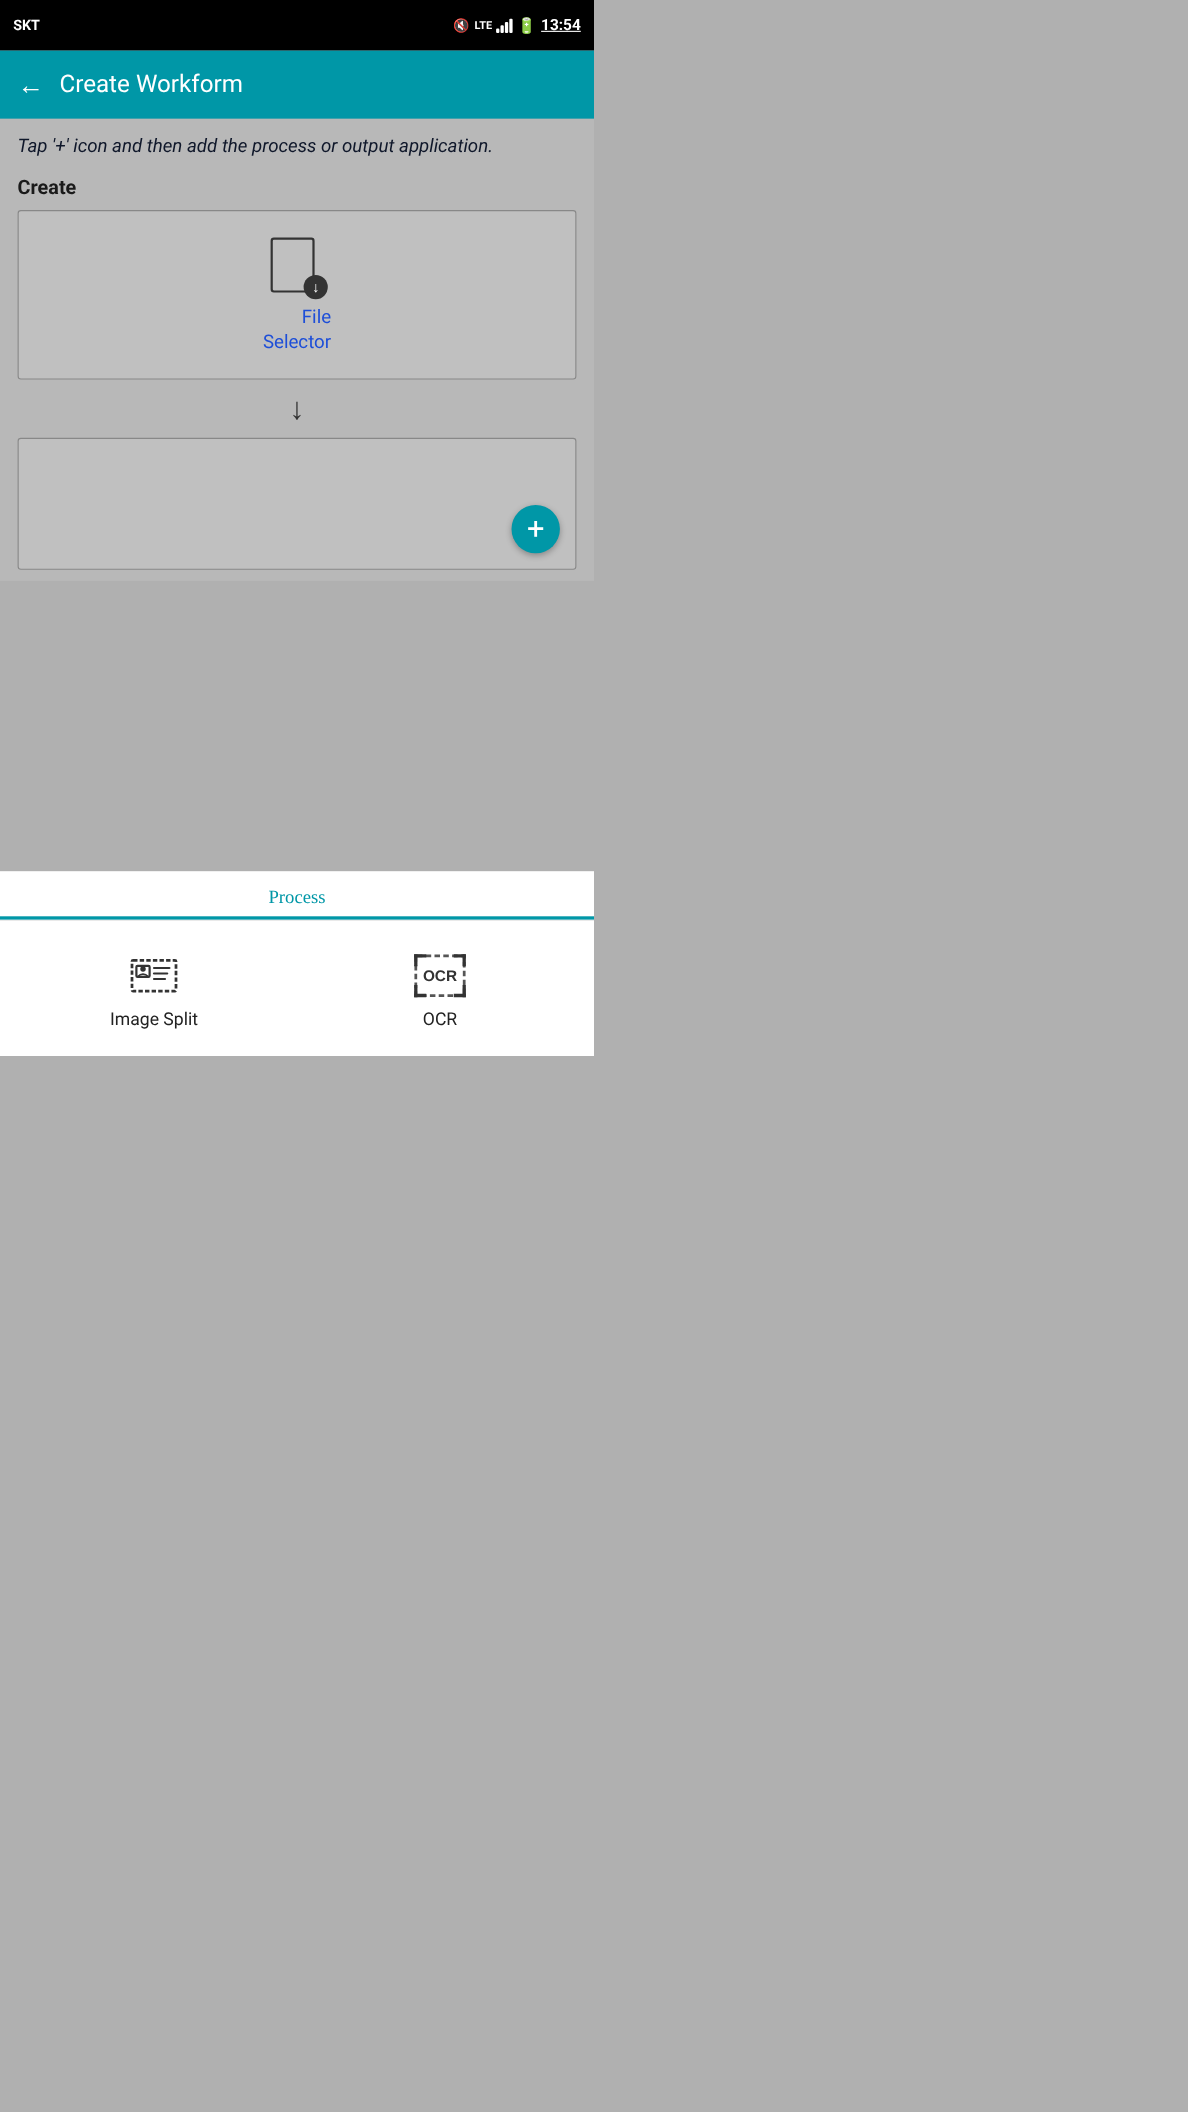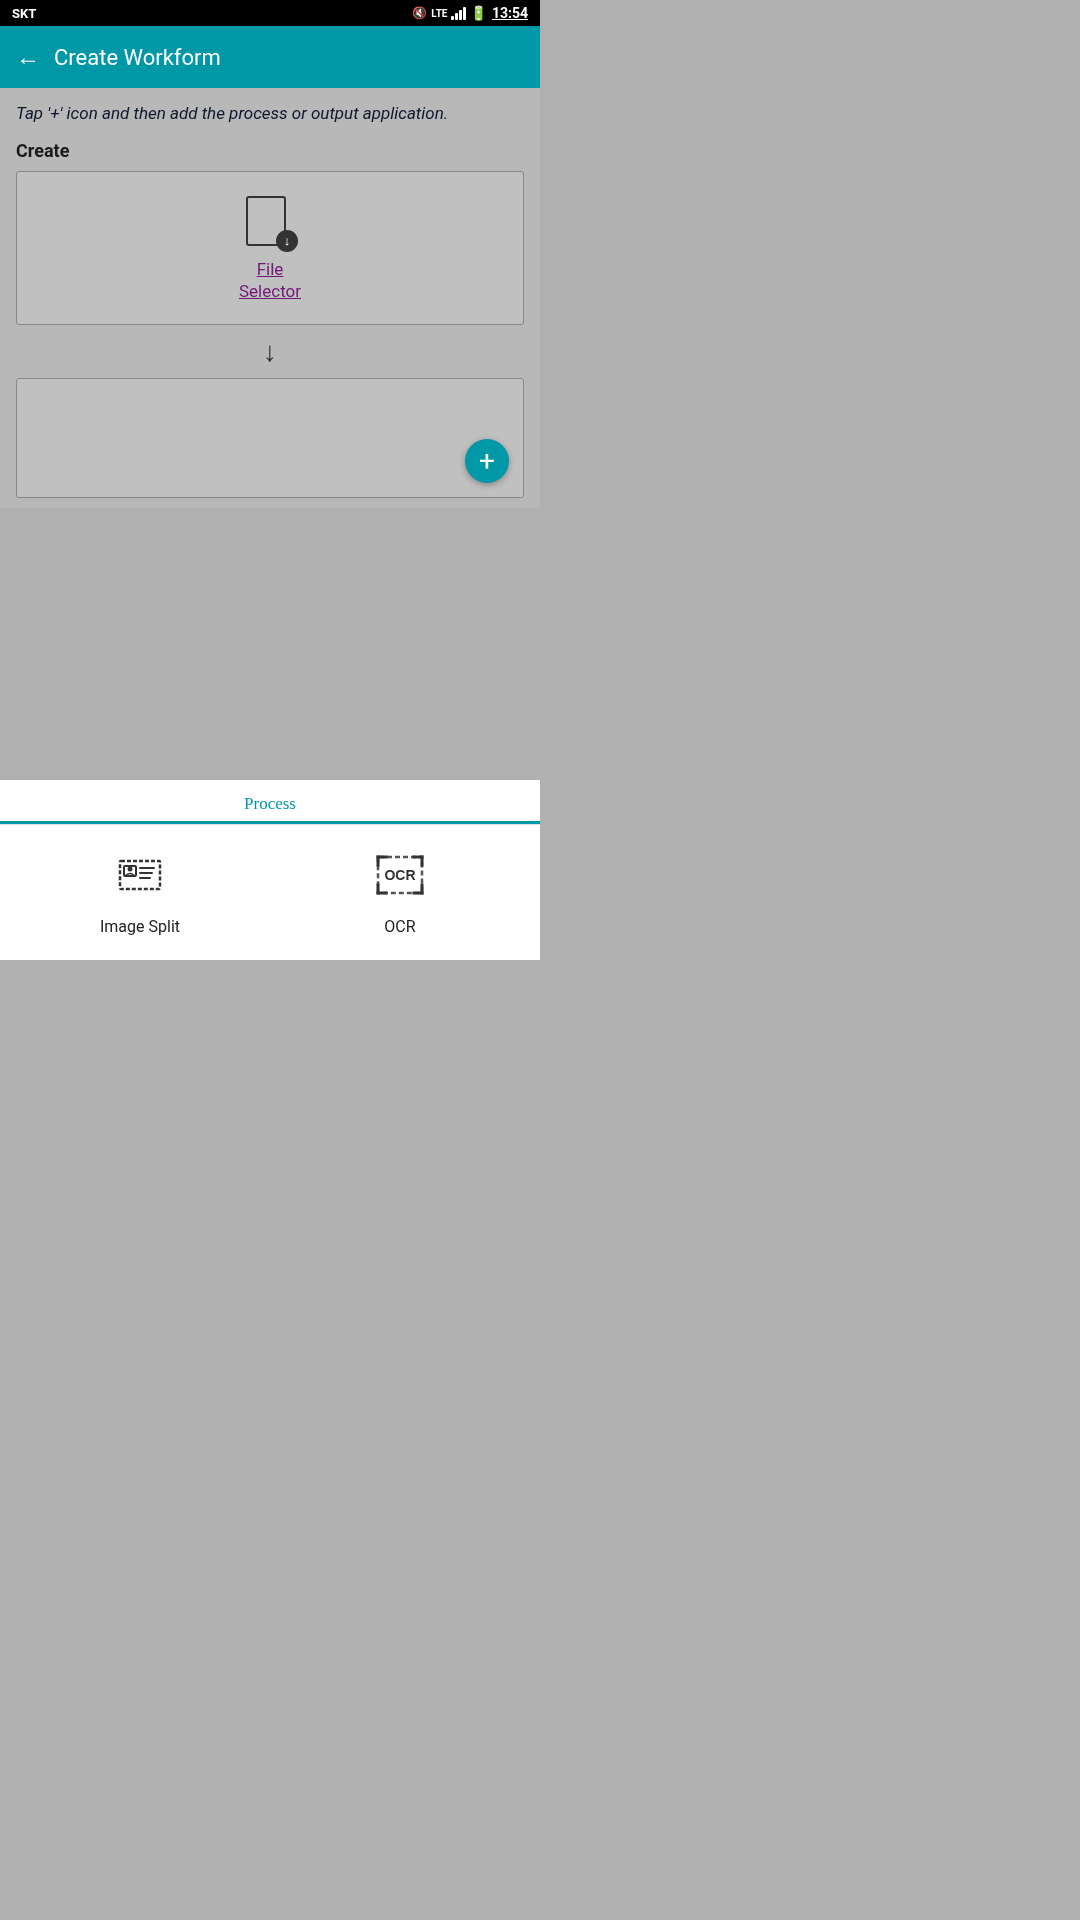--- a/index.html
+++ b/index.html
@@ -10,21 +10,21 @@
       height: 960px;
       font-family: 'Roboto', Arial, sans-serif;
       background: #b0b0b0;
       overflow: hidden;
       position: relative;
     }
 
     
     .status-bar {
       width: 100%;
-      height: 26px;
+      height: 46px;
       background: #000;
       display: flex;
       align-items: center;
       justify-content: space-between;
       padding: 0 12px;
     }
     .status-bar-left {
       color: #fff;
       font-size: 13px;
       font-weight: bold;
@@ -122,25 +122,24 @@
       height: 22px;
       background: #333;
       border-radius: 50%;
       display: flex;
       align-items: center;
       justify-content: center;
       color: #fff;
       font-size: 13px;
     }
     .file-selector-label {
-      color: #701a75;
+      color: #1d4ed8;
       font-size: 17px;
-      text-align: center;
+      text-align: right;
       line-height: 1.3;
-      text-decoration: underline;
     }
 
     
     .down-arrow-connector {
       display: flex;
       align-items: center;
       justify-content: center;
       padding: 10px 0;
     }
     .down-arrow-connector span {
@@ -220,21 +219,20 @@
       display: flex;
       flex-direction: row;
       padding: 20px 10px 24px 10px;
       gap: 0;
     }
     .tool-item {
       flex: 1;
       display: flex;
       flex-direction: column;
       align-items: center;
-      gap: 12px;
       cursor: pointer;
     }
     .tool-icon-area {
       width: 60px;
       height: 60px;
       display: flex;
       align-items: center;
       justify-content: center;
     }
     .tool-label {

